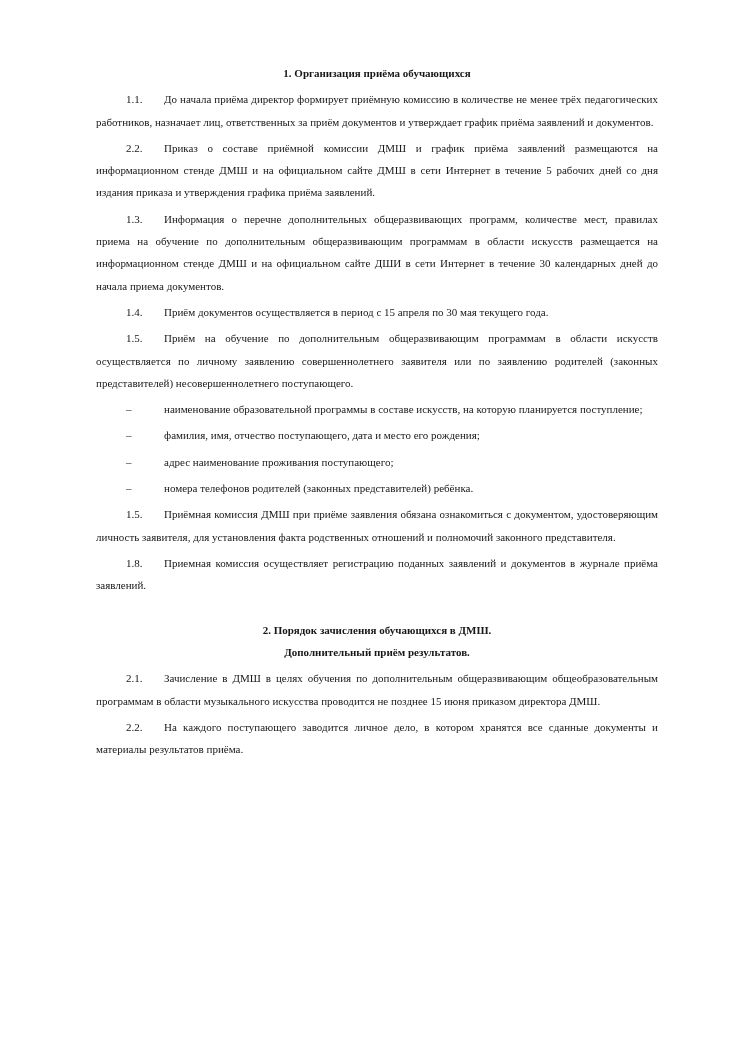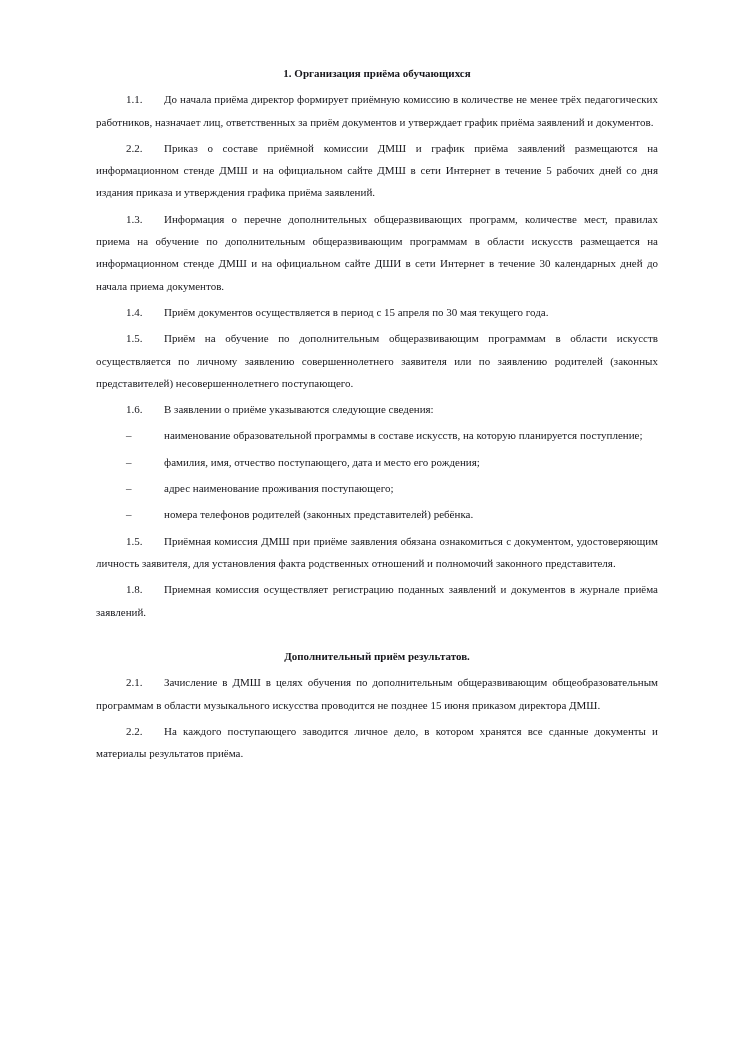--- a/index.html
+++ b/index.html
@@ -50,37 +50,37 @@
     <p class="para"><span class="marker">1.1.</span><span>До начала приёма директор формирует приёмную комиссию в количестве не менее трёх педагогических работников, назначает лиц, ответственных за приём документов и утверждает график приёма заявлений и документов.</span></p>
 
     <p class="para"><span class="marker">2.2.</span><span>Приказ о составе приёмной комиссии ДМШ и график приёма заявлений размещаются на информационном стенде ДМШ и на официальном сайте ДМШ в сети Интернет в течение 5 рабочих дней со дня издания приказа и утверждения графика приёма заявлений.</span></p>
 
     <p class="para"><span class="marker">1.3.</span><span>Информация о перечне дополнительных общеразвивающих программ, количестве мест, правилах приема на обучение по дополнительным общеразвивающим программам в области искусств размещается на информационном стенде ДМШ и на официальном сайте ДШИ в сети Интернет в течение 30 календарных дней до начала приема документов.</span></p>
 
     <p class="para"><span class="marker">1.4.</span><span>Приём документов осуществляется в период с 15 апреля по 30 мая текущего года.</span></p>
 
     <p class="para"><span class="marker">1.5.</span><span>Приём на обучение по дополнительным общеразвивающим программам в области искусств осуществляется по личному заявлению совершеннолетнего заявителя или по заявлению родителей (законных представителей) несовершеннолетнего поступающего.</span></p>
 
-    <p class="para"><span class="marker">1.6.</span><span>В заявлении о приёме указываются следующие сведения:</span></p>
 
     <p class="para"><span class="marker">–</span><span>наименование образовательной программы в составе искусств, на которую планируется поступление;</span></p>
 
     <p class="para"><span class="marker">–</span><span>фамилия, имя, отчество поступающего, дата и место его рождения;</span></p>
 
 
     <p class="para"><span class="marker">–</span><span>адрес наименование проживания поступающего;</span></p>
 
     <p class="para"><span class="marker">–</span><span>номера телефонов родителей (законных представителей) ребёнка.</span></p>
 
     <p class="para"><span class="marker">1.5.</span><span>Приёмная комиссия ДМШ при приёме заявления обязана ознакомиться с документом, удостоверяющим личность заявителя, для установления факта родственных отношений и полномочий законного представителя.</span></p>
 
     <p class="para"><span class="marker">1.8.</span><span>Приемная комиссия осуществляет регистрацию поданных заявлений и документов в журнале приёма заявлений.</span></p>
   </section>
 
   <section class="sec2">
+    <p class="sec-heading">2. Порядок зачисления обучающихся в ДМШ.</p>
     <p class="sec-heading">Дополнительный приём результатов.</p>
 
     <p class="para"><span class="marker">2.1.</span><span>Зачисление в ДМШ в целях обучения по дополнительным общеразвивающим общеобразовательным программам в области музыкального искусства проводится не позднее 15 июня приказом директора ДМШ.</span></p>
 
     <p class="para"><span class="marker">2.2.</span><span>На каждого поступающего заводится личное дело, в котором хранятся все сданные документы и материалы результатов приёма.</span></p>
   </section>
 
 </div>
 
 </body></html>

